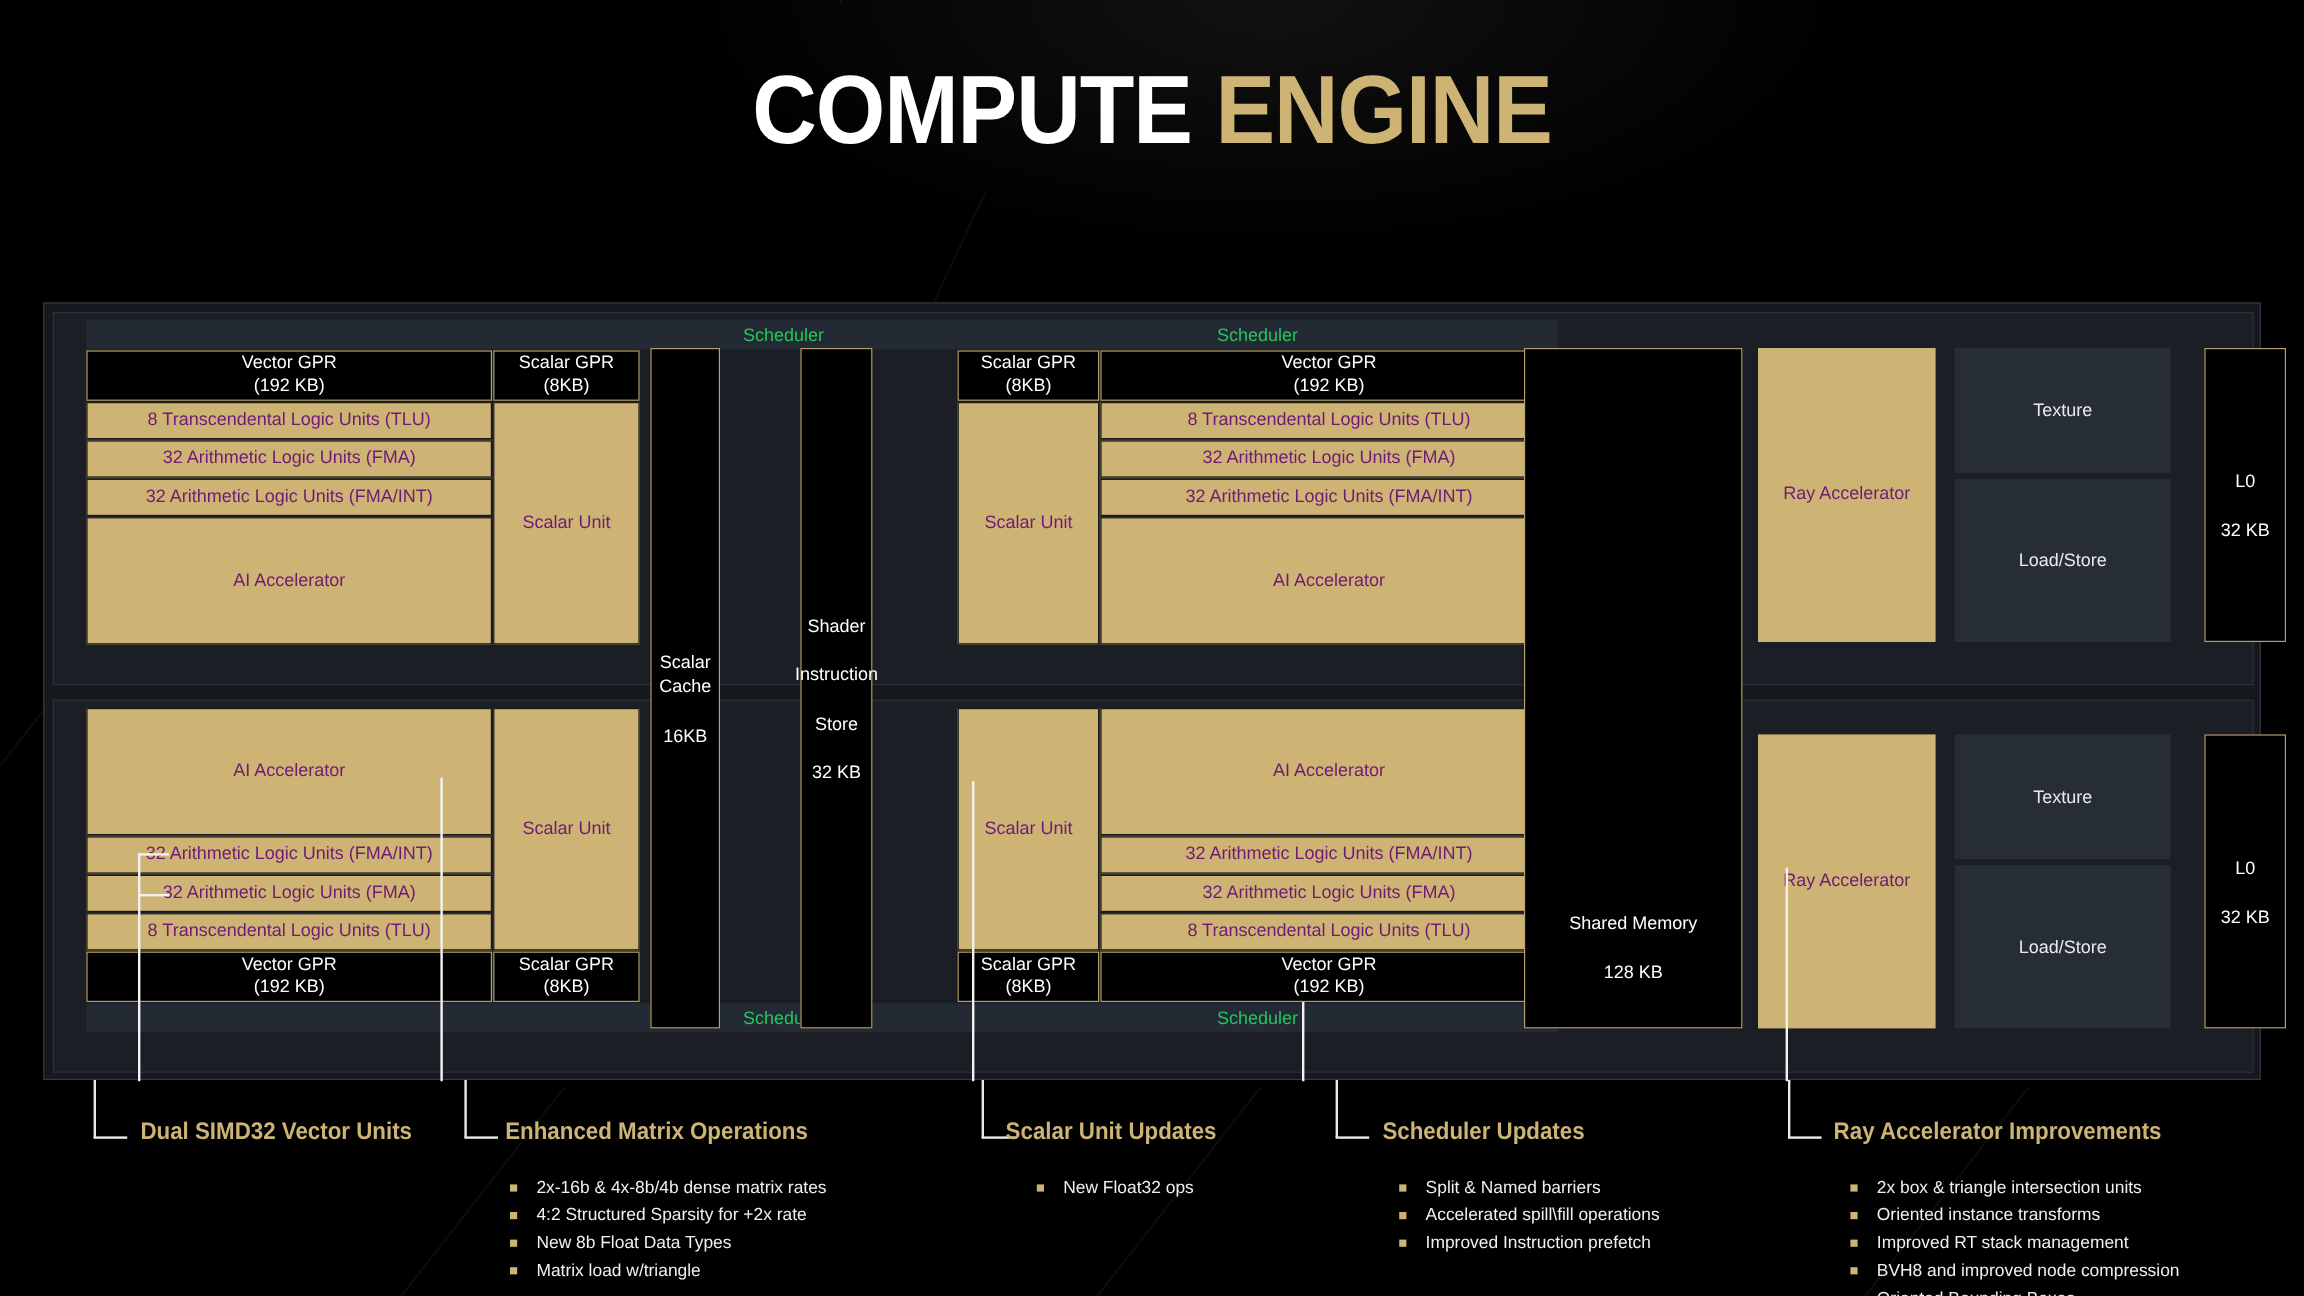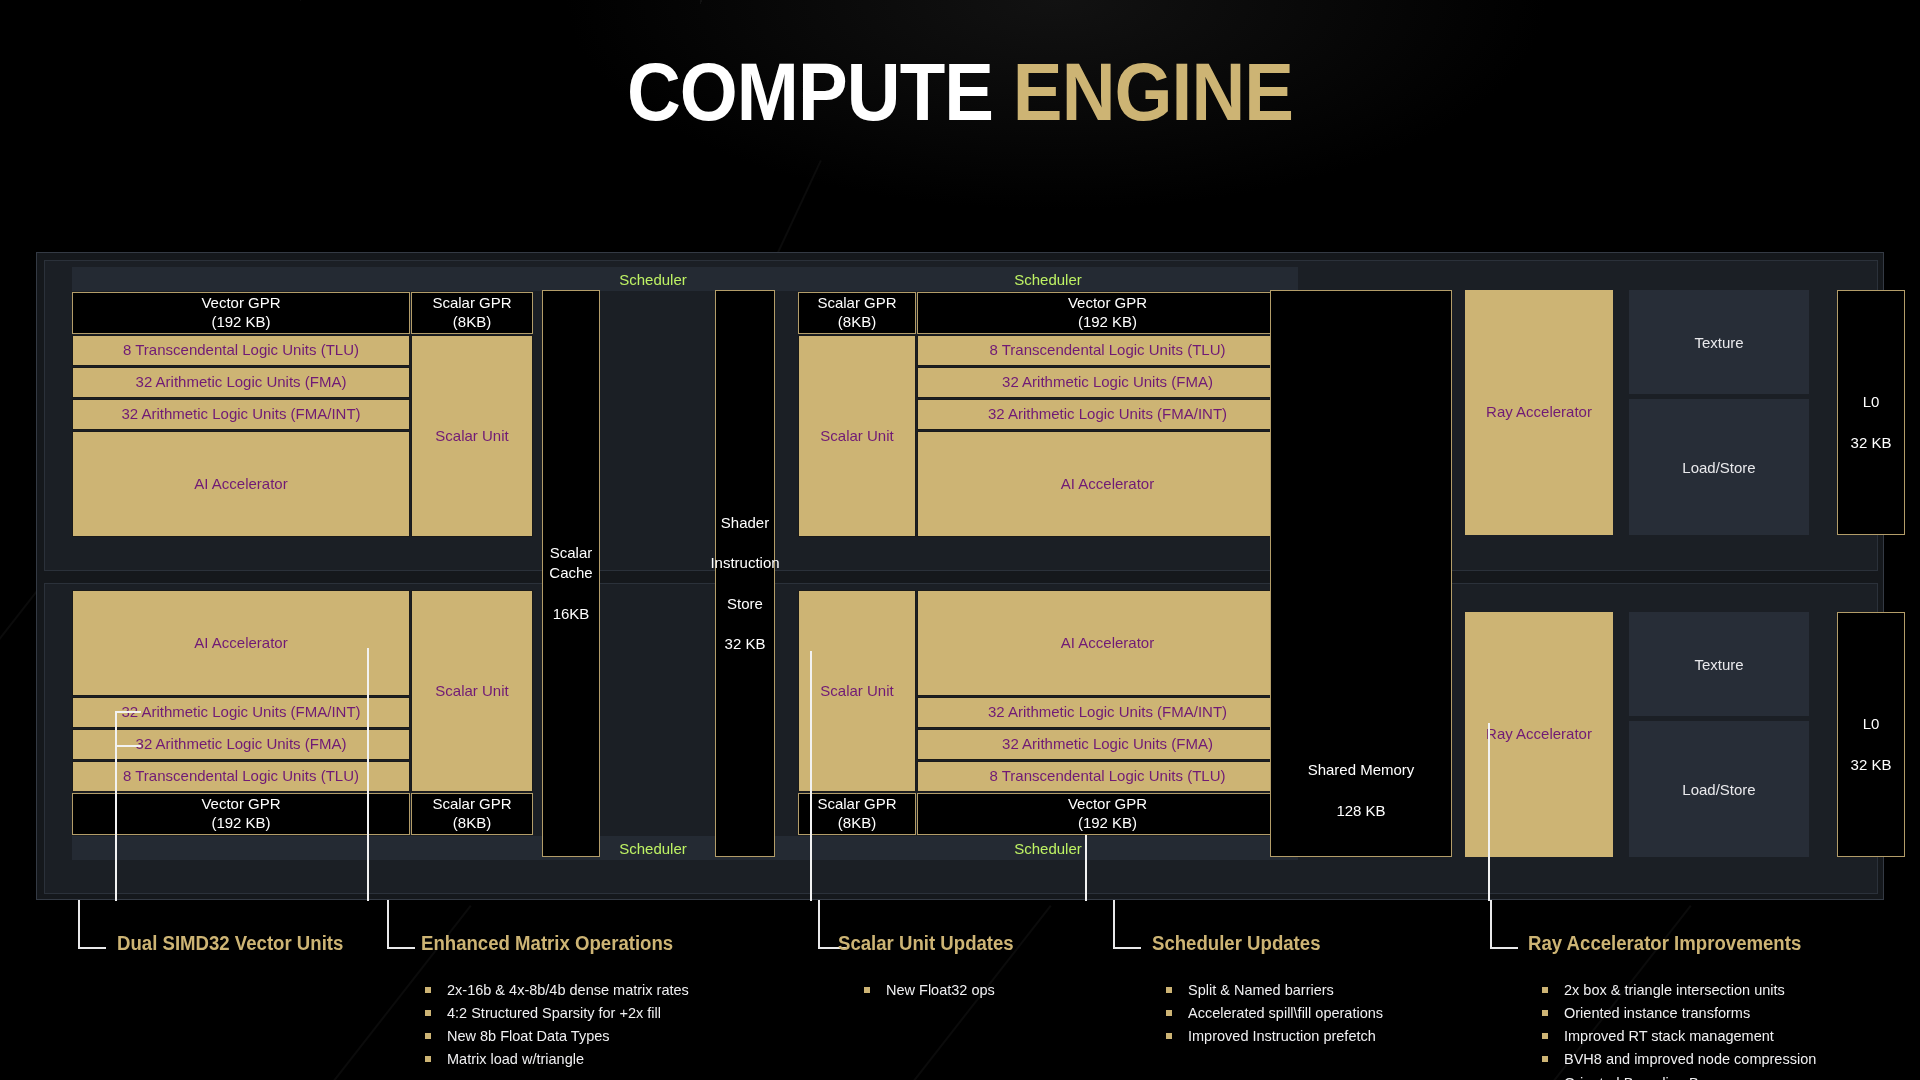--- a/index.html
+++ b/index.html
@@ -44,21 +44,21 @@
     background: #1b1f25;
     border: 1px solid #2b313a;
   }
   #cu-row-top { top: 7px; height: 311px; }
   #cu-row-bot { top: 330px; height: 311px; }
 
   
   .abs { position: absolute; }
 
   .sched {
-    background: #242a33; color: #bef264;
+    background: #242a33; color: #22c55e;
     font-size: 15px; display: flex; align-items: center; justify-content: center;
   }
   .vgpr, .sgpr, .blackbox {
     background: #000; border: 1px solid #b39d69; color: #ffffff;
     font-size: 15px; display: flex; flex-direction: column;
     align-items: center; justify-content: center; line-height: 1.25;
     text-align: center;
   }
   .tan {
     background: #cdb474; border: 1px solid #1a1a1a; color: #701a75;
@@ -180,21 +180,21 @@
       <div class="abs sched" style="left:753px; top:252px; width:500px; height:24px;">Scheduler</div>
     </div>
 
     <div class="abs tallcache" style="left:505px; top:37px; width:58px; height:567px; z-index:5;">
       <div class="inner">
         <span>Scalar Cache</span><br>
         <span>16KB</span>
       </div>
     </div>
 
-    <div class="abs tallcache" style="left:630px; top:37px; width:60px; height:567px; z-index:5;margin-left:48px;">
+    <div class="abs tallcache" style="left:630px; top:37px; width:60px; height:567px; z-index:5;">
       <div class="inner">
         <span>Shader</span><br>
         <span>Instruction</span><br>
         <span>Store</span><br>
         <span>32 KB</span>
       </div>
     </div>
 
     <div class="abs tallcache" style="left:1233px; top:37px; width:182px; height:567px; z-index:5; align-items:flex-end; padding-bottom:35px;">
       <div class="inner">
@@ -255,21 +255,21 @@
 
   <div class="callout" style="left:117px; top:932px;">
     <h3>Dual SIMD32 Vector Units</h3>
     <ul></ul>
   </div>
 
   <div class="callout" style="left:421px; top:932px;">
     <h3>Enhanced Matrix Operations</h3>
     <ul>
       <li>2x-16b &amp; 4x-8b/4b dense matrix rates</li>
-      <li>4:2 Structured Sparsity for +2x fill</li>
+      <li>4:2 Structured Sparsity for +2x rate</li>
       <li>New 8b Float Data Types</li>
       <li>Matrix load w/triangle</li>
     </ul>
   </div>
 
   <div class="callout" style="left:838px; top:932px;">
     <h3>Scalar Unit Updates</h3>
     <ul style="padding-left:22px;">
       <li>New Float32 ops</li>
     </ul>

